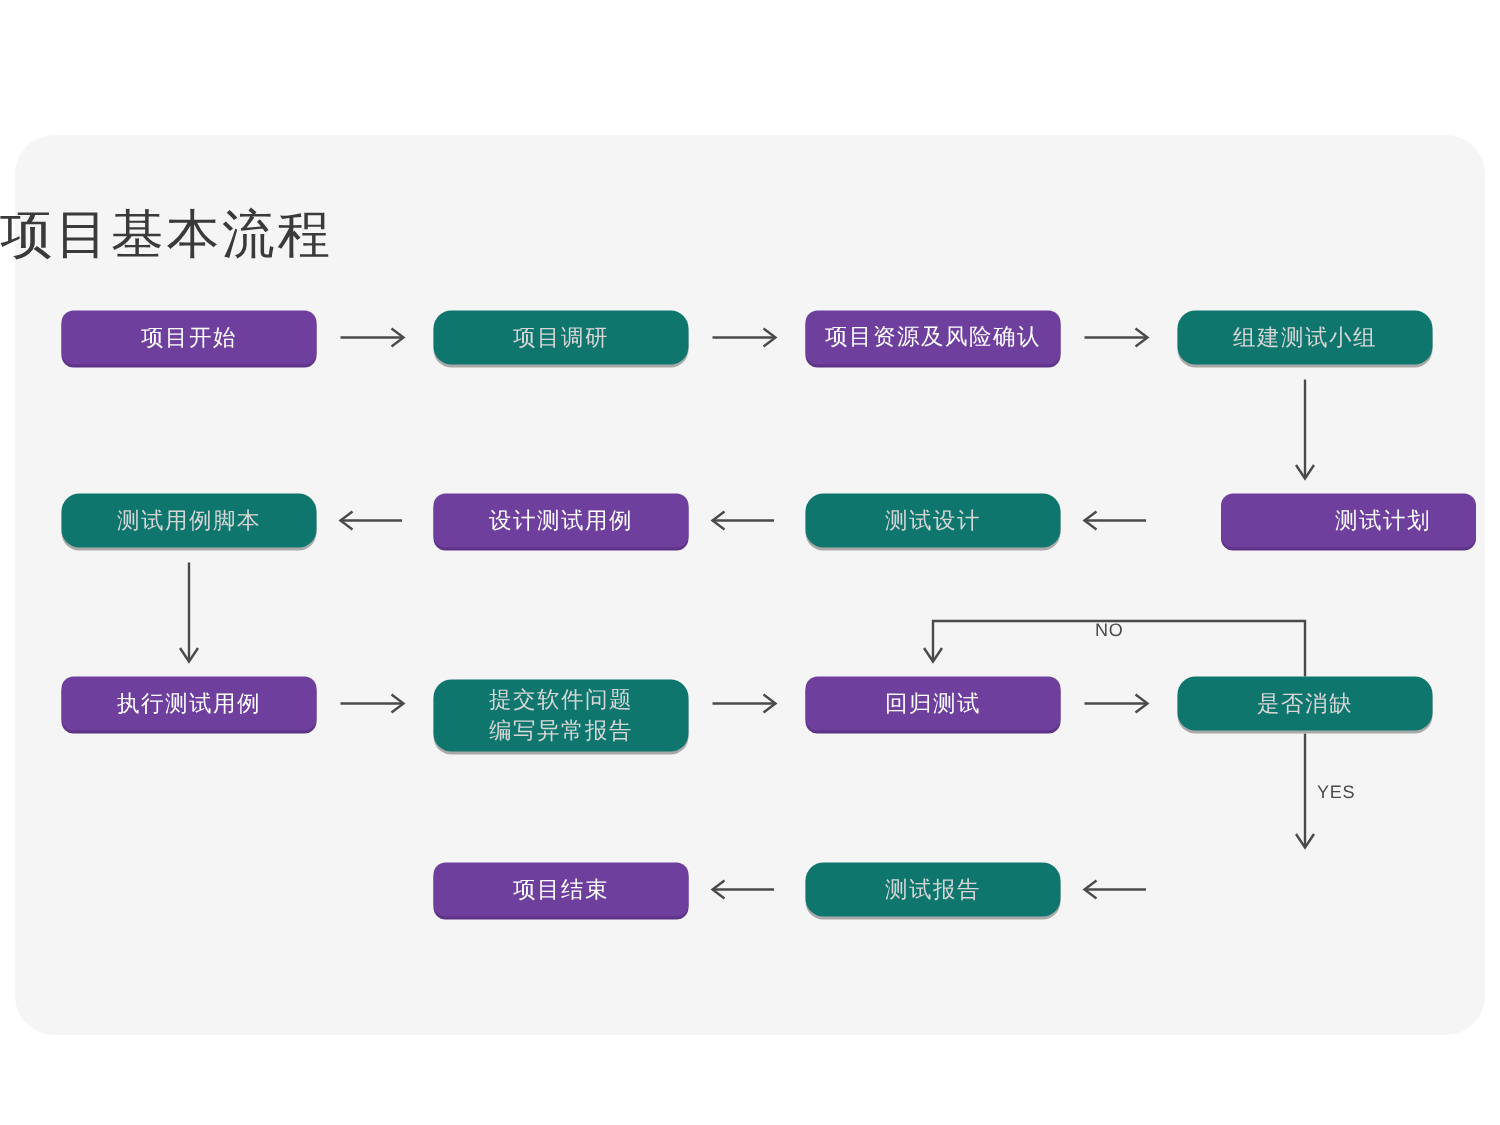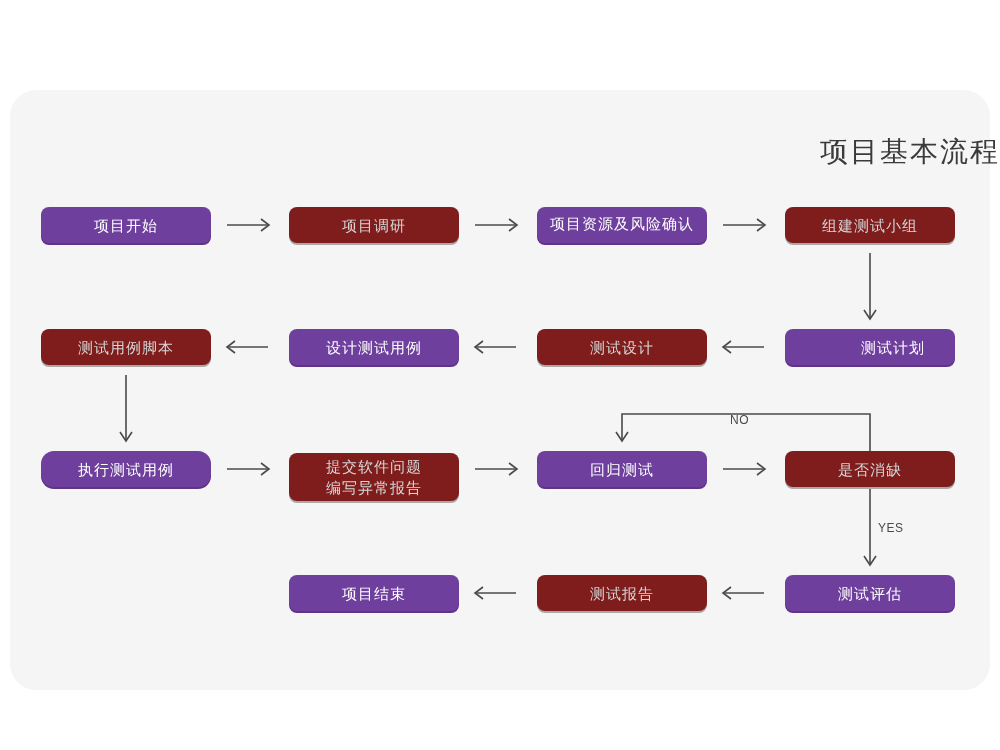--- a/index.html
+++ b/index.html
@@ -30,22 +30,22 @@
     top: 0;
     width: 1000px;
     height: 750px;
   }
 
   .title {
     position: absolute;
     left: 0;
     top: 133px;
     width: 1000px;
-    text-align: right;
-    font-size: 28px;
+    text-align: left;
+    font-size: 35px;
     color: #3a3a3a;
     letter-spacing: 2px;
     font-family: "Liberation Sans", "DejaVu Sans", sans-serif;
   }
 
   .node {
     position: absolute;
     width: 170px;
     height: 36px;
     border-radius: 8px;
@@ -57,23 +57,24 @@
     letter-spacing: 1px;
     line-height: 17px;
     box-sizing: border-box;
   }
   .node.purple {
     background: #6f3f9e;
     color: #ffffff;
     box-shadow: 0 2px 0 0 #5d3486;
   }
   .node.gray {
-    background: #7f1d1d;
+    background: #0f766e;
     color: #d6d6d6;
     box-shadow: 0 2px 0 0 #a9a9a9;
+    border-radius: 12px;
   }
   .node.two-line {
     height: 48px;
     line-height: 21px;
   }
   .node .label { display: block; white-space: pre-line; }
 
   
   .edge-label {
     position: absolute;
@@ -178,40 +179,37 @@
     </div>
     <div class="node gray" style="left: 41px; top: 329px;">
       <span class="label">测试用例脚本</span>
     </div>
     <div class="node purple" style="left: 289px; top: 329px;">
       <span class="label">设计测试用例</span>
     </div>
     <div class="node gray" style="left: 537px; top: 329px;">
       <span class="label">测试设计</span>
     </div>
-    <div class="node purple" style="left: 785px; top: 329px; padding-left: 46px;">
+    <div class="node purple" style="left: 814px; top: 329px; padding-left: 46px;">
       <span class="label">测试计划</span>
     </div>
-    <div class="node purple" style="left: 41px; top: 451px; border-radius: 13px;">
+    <div class="node purple" style="left: 41px; top: 451px;">
       <span class="label">执行测试用例</span>
     </div>
     <div class="node gray two-line" style="left: 289px; top: 453px;">
       <span class="label">提交软件问题
 编写异常报告</span>
     </div>
     <div class="node purple" style="left: 537px; top: 451px;">
       <span class="label">回归测试</span>
     </div>
     <div class="node gray" style="left: 785px; top: 451px;">
       <span class="label">是否消缺</span>
     </div>
     <div class="node purple" style="left: 289px; top: 575px;">
       <span class="label">项目结束</span>
     </div>
     <div class="node gray" style="left: 537px; top: 575px;">
       <span class="label">测试报告</span>
     </div>
-    <div class="node purple" style="left: 785px; top: 575px;">
-      <span class="label">测试评估</span>
-    </div>
     <div class="edge-label" style="left: 730px; top: 413px;">NO</div>
     <div class="edge-label" style="left: 878px; top: 521px;">YES</div>
   </div>
 
 </body></html>

